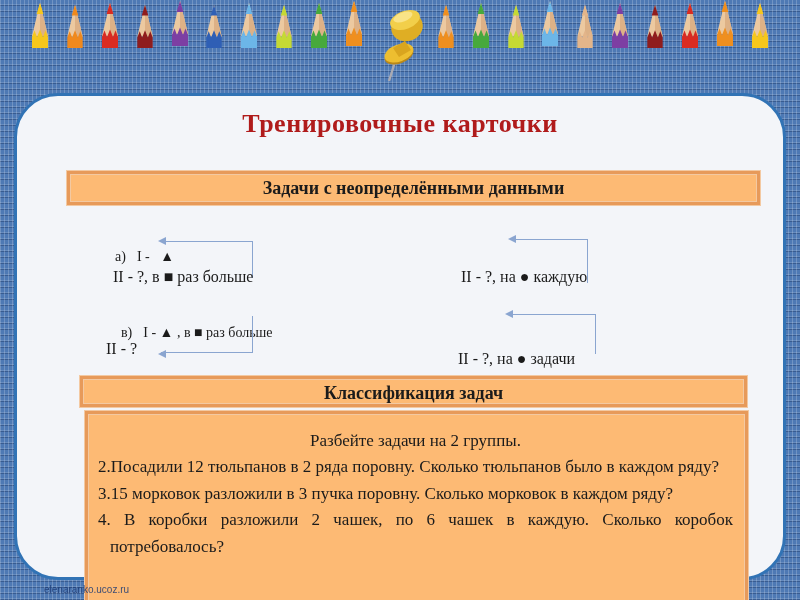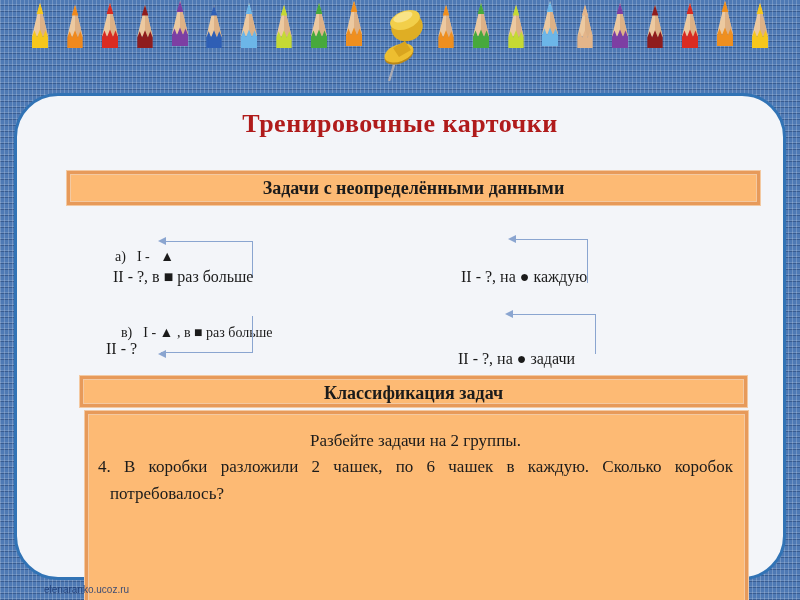--- a/index.html
+++ b/index.html
@@ -267,19 +267,21 @@
         </div>
       <div class="d-second" style="left:441px;top:136px">II - ?, на ● задачи</div>
     </div>
 
     <div class="box box2">
       <span class="box-heading">Классификация задач</span>
     </div>
 
     <div class="box box3">
       <div class="tasks-intro">Разбейте задачи на 2 группы.</div>
+      <div class="task">2.Посадили 12 тюльпанов в 2 ряда поровну. Сколько тюльпанов было в каждом ряду?</div>
+      <div class="task">3.15 морковок разложили в 3 пучка поровну. Сколько морковок в каждом ряду?</div>
       <div class="task">4. В коробки разложили 2 чашек, по 6 чашек в каждую. Сколько коробок потребовалось?</div>
     </div>
 
   </div>
 
   <div class="watermark">elenaranko.ucoz.ru</div>
 </div>
 
 </body></html>

